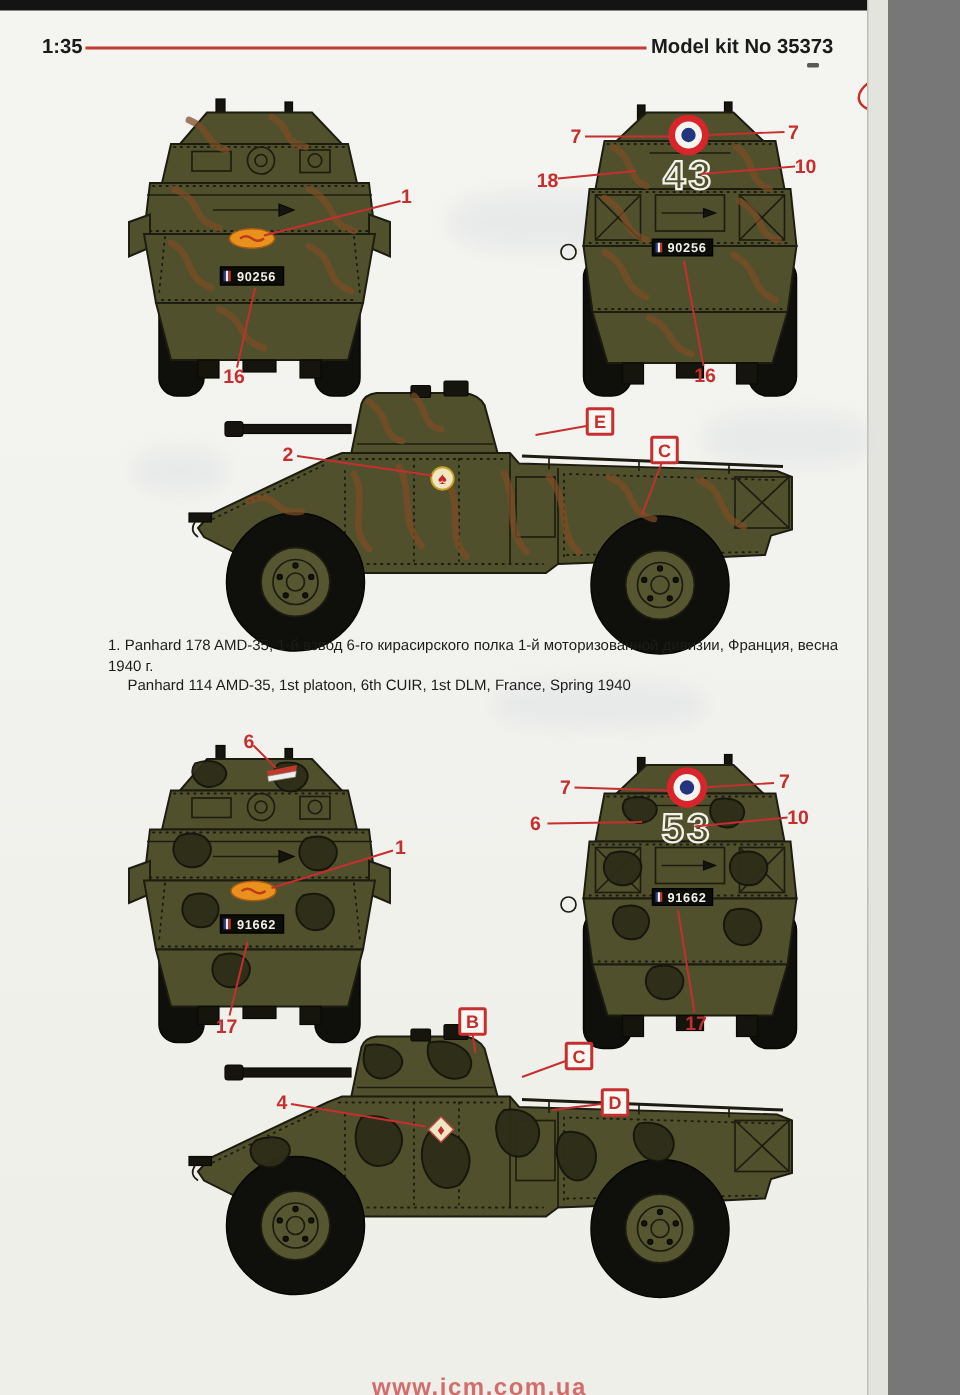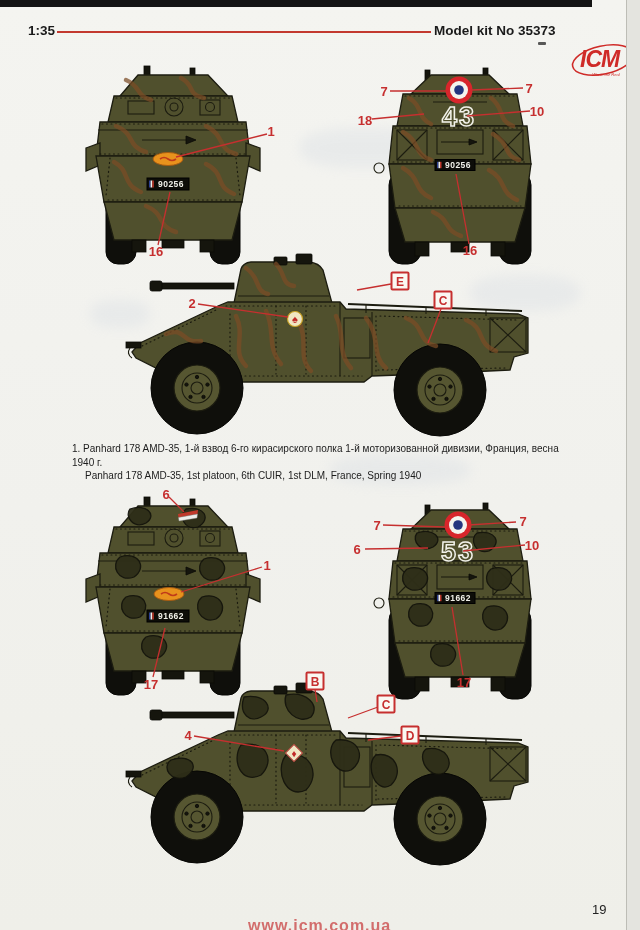--- a/index.html
+++ b/index.html
@@ -1,17 +1,17 @@
 <!DOCTYPE html>
 <html><head>
 <meta charset="utf-8">
 <style>
   html,body{margin:0;padding:0;}
   body{font-family:"Liberation Sans",sans-serif;background:#777;}
-  #page{position:relative;width:640px;height:930px;background:#f2f2ee;overflow:hidden;
+  #page{position:relative;width:592px;height:930px;background:#f2f2ee;overflow:hidden;
         background-image:linear-gradient(180deg,#f4f4f0 0%,#f1f1ed 55%,#efefe9 100%);}
   
   .topbar{position:absolute;left:0;top:0;width:592px;height:7px;background:#141414;}
   .scale{position:absolute;left:28px;top:23px;font-size:13.5px;font-weight:bold;color:#1a1a1a;}
   .rule{position:absolute;left:57px;top:31px;width:374px;height:2px;background:#c3392f;}
   .kitno{position:absolute;left:434px;top:23px;width:126px;text-align:left;font-size:13.5px;font-weight:bold;color:#1a1a1a;}
   .dash-artifact{position:absolute;left:538px;top:42px;width:8px;height:3px;background:#3c3c3c;border-radius:1px;opacity:.85;}
   .logo{position:absolute;left:570px;top:10px;width:66px;height:50px;margin-top:28px;}
   .logo-icm{position:absolute;left:10px;top:8px;font-size:23px;font-weight:bold;font-style:italic;color:#cf2b28;letter-spacing:-1px;}
   .logo-tag{position:absolute;left:8px;top:34px;width:56px;font-size:4.5px;font-style:italic;color:#cf2b28;text-align:center;white-space:nowrap;transform:scale(.9);}
@@ -243,23 +243,23 @@
       <path d="M280,62 C300,70 290,85 310,90"></path>
       <path d="M340,64 C360,72 350,88 370,95"></path>
       <path d="M40,78 C60,70 55,88 75,85"></path>
     </g>
     <g transform="translate(169,63)">
       <circle r="7.5" fill="#f0e6c4" stroke="#c9a227" stroke-width="1.2"></circle>
       <text x="0" y="3.8" text-anchor="middle" font-size="11" fill="#c02929">♠</text>
     </g>
   </svg>
 
-  <div class="caption" style="top:442px">
+  <div class="caption" style="top:424px">
     <div class="ru">1. Panhard 178 AMD-35, 1-й взвод 6-го кирасирского полка 1-й моторизованной дивизии, Франция, весна 1940 г.</div>
-    <div class="en">Panhard 178 AMD-35, 1st platoon, 6th CUIR, 1st DLM, France, Spring 1940</div>
+    <div class="en">Panhard 114 AMD-35, 1st platoon, 6th CUIR, 1st DLM, France, Spring 1940</div>
   </div>
 
   <svg class="art" style="left:86px;top:497px" width="174" height="202" viewBox="0 0 174 202">
     <use href="#front-shape"></use>
     <g class="camoB">
       <path d="M44,12 C60,6 72,18 60,26 C48,32 38,20 44,12 Z"></path>
       <path d="M100,12 C118,8 126,22 112,30 C98,34 92,18 100,12 Z"></path>
       <path d="M34,60 C52,54 62,70 48,80 C32,86 24,68 34,60 Z"></path>
       <path d="M118,62 C136,56 146,72 132,82 C116,88 108,70 118,62 Z"></path>
       <path d="M40,100 C58,94 66,110 54,120 C38,126 30,108 40,100 Z"></path>

